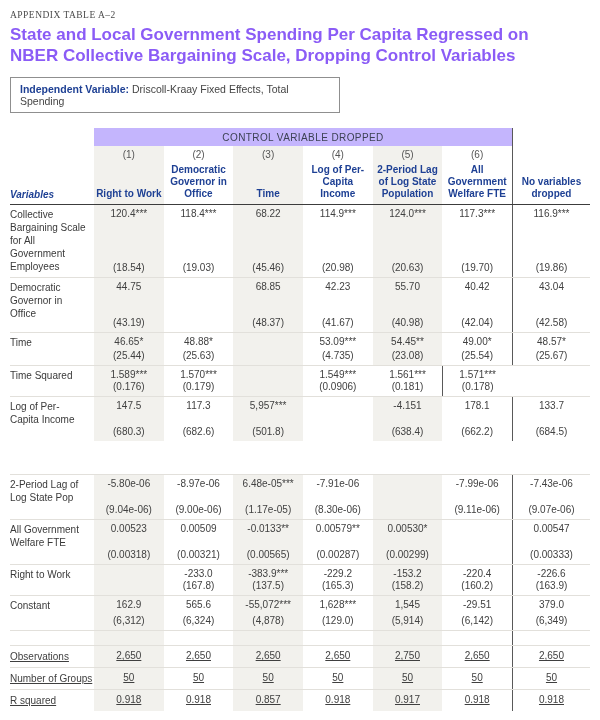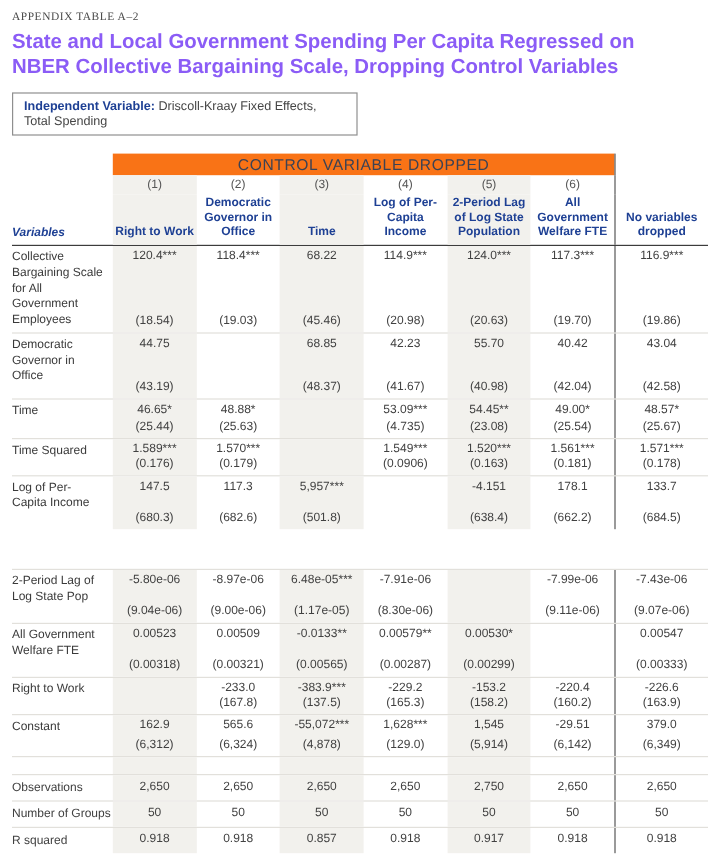--- a/index.html
+++ b/index.html
@@ -1,37 +1,37 @@
 <!DOCTYPE html>
 <html><head>
 <meta charset="utf-8">
 <style>
   html,body{margin:0;padding:0;background:#fff;}
   .page{width:600px;height:720px;box-sizing:border-box;padding:8px 10px 6px 10px;
         font-family:"Liberation Sans",sans-serif;color:#3f3f3f;position:relative;overflow:hidden;border-radius:19px;}
   .eyebrow{font-family:"Liberation Serif",serif;font-size:9.5px;letter-spacing:.05em;color:#4a4a4a;margin-top:2px;}
   .title{font-size:17px;font-weight:700;color:#8b5cf6;line-height:1.22;margin:5px 0 11px 0;max-width:565px;}
-  .iv-box{border:1px solid #8f8f8f;width:288px;box-sizing:border-box;padding:5px 9px;font-size:10.5px;margin-bottom:15px;}
+  .iv-box{border:1px solid #8f8f8f;width:330px;box-sizing:border-box;padding:5px 9px;font-size:10.5px;margin-bottom:15px;}
   .iv-label{font-weight:700;color:#1e4094;}
   .iv-value{color:#454545;}
 
   
   .grid{display:grid;grid-template-columns:84px repeat(6,1fr) 78px;}
   .band-row{display:grid;grid-template-columns:84px 1fr 78px;height:18px;}
-  .band{background:#f97316;color:#3c4254;font-size:13px;display:flex;align-items:center;justify-content:center;letter-spacing:.04em;}
+  .band{background:#c4b5fd;color:#3c4254;font-size:10px;display:flex;align-items:center;justify-content:center;letter-spacing:.04em;}
   .cell{display:flex;min-width:0;}
   .shade{background:#f2f1ed;}
   .lastcol{border-left:1px solid #595959;}
   .num{justify-content:center;align-items:center;font-size:10px;color:#555;padding:3px 0 2px 0;}
   .header-row{border-bottom:1.5px solid #3c3c3c;}
   .col-h{font-weight:700;color:#1e4094;font-size:10px;display:flex;align-items:flex-end;justify-content:center;
          text-align:center;line-height:1.2;padding:2px 2px 4px 2px;}
   .var-h{font-weight:700;color:#1e4094;font-size:10px;display:flex;align-items:flex-end;padding:2px 4px 4px 0;font-style:italic;}
   .block+.block{border-top:1px solid #e2e0db;}
-  .stat{border-top:1px solid #e2e0db;}
+  .stat{border-top:1px solid #e2e0db;text-decoration:underline;}
   .row-label{font-size:10px;color:#3a3a3a;line-height:1.3;padding:3px 6px 3px 0;align-items:flex-start;}
   .val{flex-direction:column;justify-content:space-between;align-items:center;padding:3px 1px;}
   .coef,.se,.stat-val{font-size:10px;color:#414141;line-height:1.2;text-align:center;}
   .stat .cell{font-size:10px;color:#414141;justify-content:center;align-items:flex-start;padding:4px 0;}
   .stat .row-label{justify-content:flex-start;}
 
   .legend{margin-top:17px;font-size:9px;color:#555;}
   .legend .sig{margin-right:17px;font-style:italic;}
   .legend .fte{margin-left:24px;text-decoration:underline;}
 </style>
@@ -177,24 +177,20 @@
           <div class="se">(0.179)</div>
         </div>
         <div class="cell val shade">
           <div class="coef"></div>
           <div class="se"></div>
         </div>
         <div class="cell val">
           <div class="coef">1.549***</div>
           <div class="se">(0.0906)</div>
         </div>
-        <div class="cell val shade">
-          <div class="coef">1.520***</div>
-          <div class="se">(0.163)</div>
-        </div>
         <div class="cell val">
           <div class="coef">1.561***</div>
           <div class="se">(0.181)</div>
         </div>
         <div class="cell val lastcol">
           <div class="coef">1.571***</div>
           <div class="se">(0.178)</div>
         </div>
       </div>
       <div class="grid block" style="min-height: 44px;">

